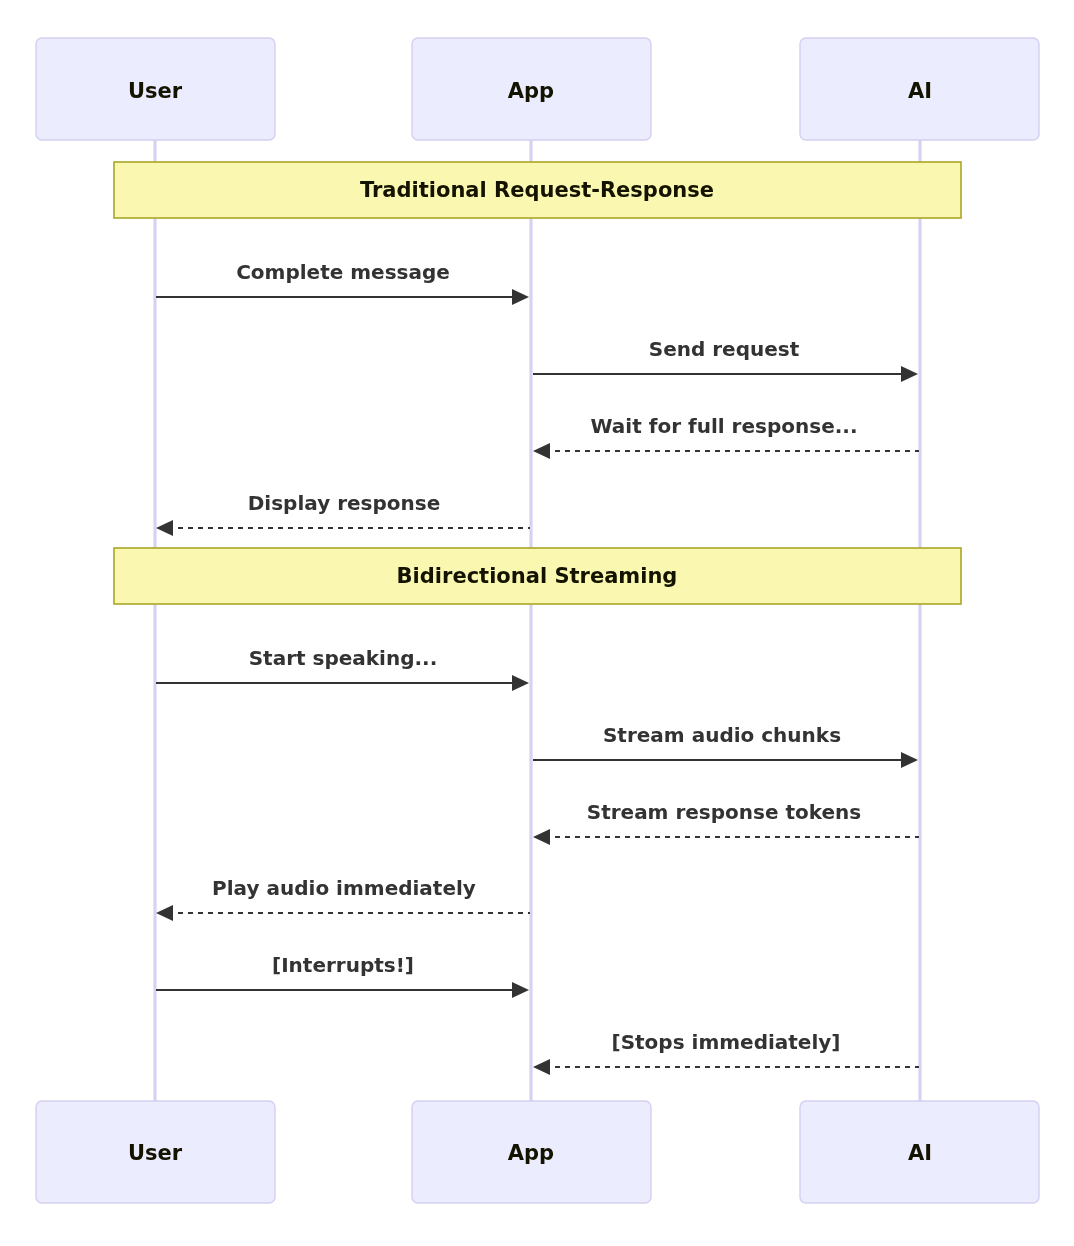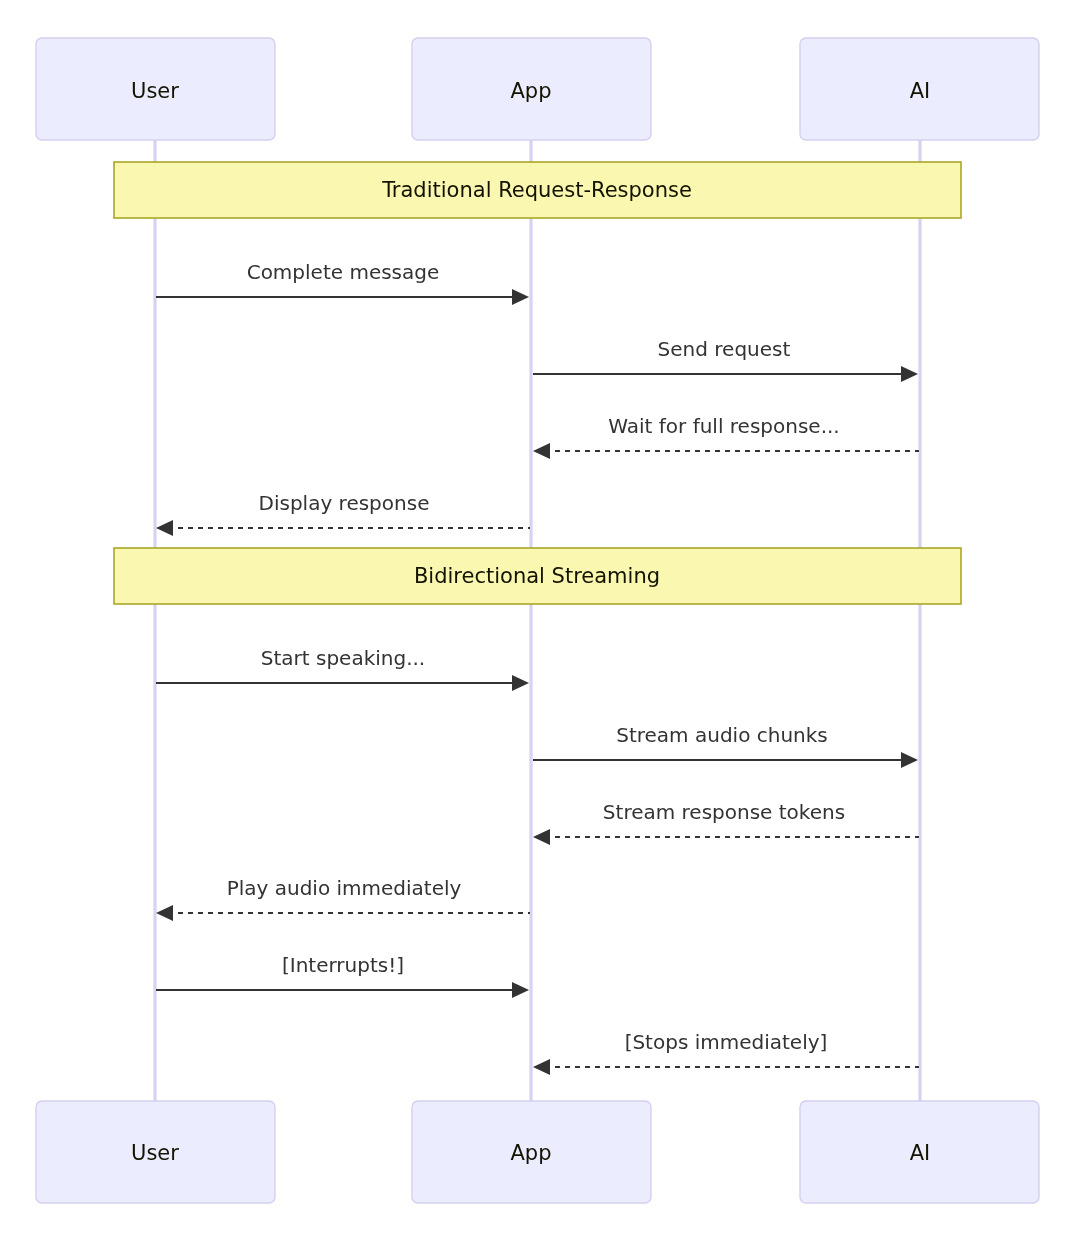--- a/index.html
+++ b/index.html
@@ -10,20 +10,21 @@
   body {
     width: 1074px;
     height: 1246px;
     font-family: "DejaVu Sans", sans-serif;
     overflow: hidden;
   }
   #diagram-root {
     position: relative;
     width: 1074px;
     height: 1210px;
+    font-weight: bold;
   }
   svg.seq {
     display: block;
     width: 1074px;
     height: 1246px;
   }
   .actor-box {
     fill: #ECECFF;
     stroke: #D4CFF0;
     stroke-width: 1.4;

